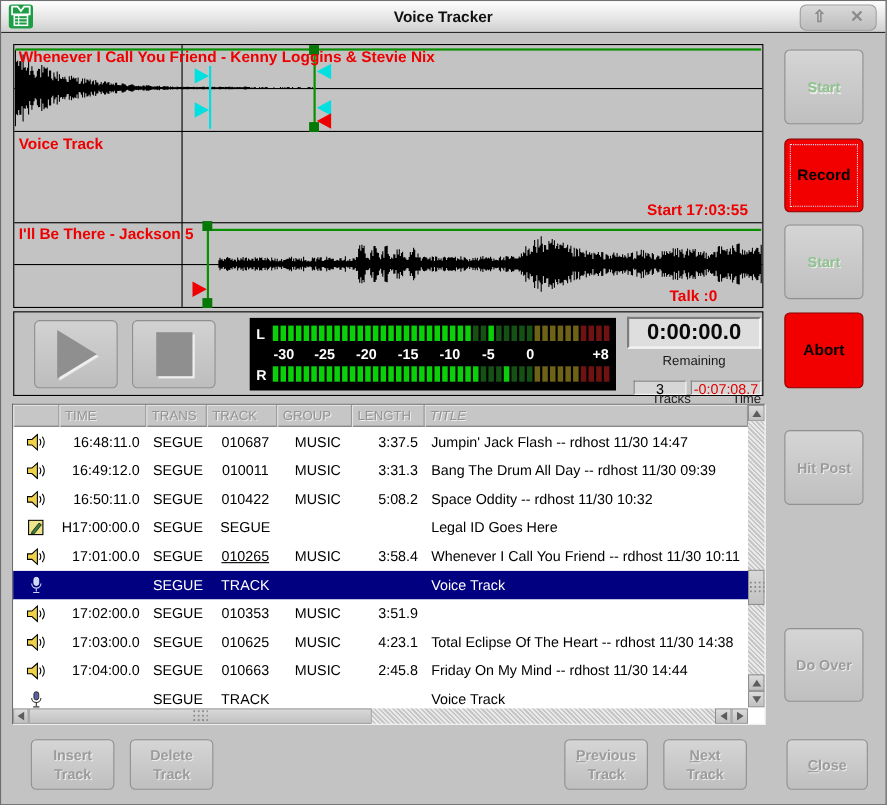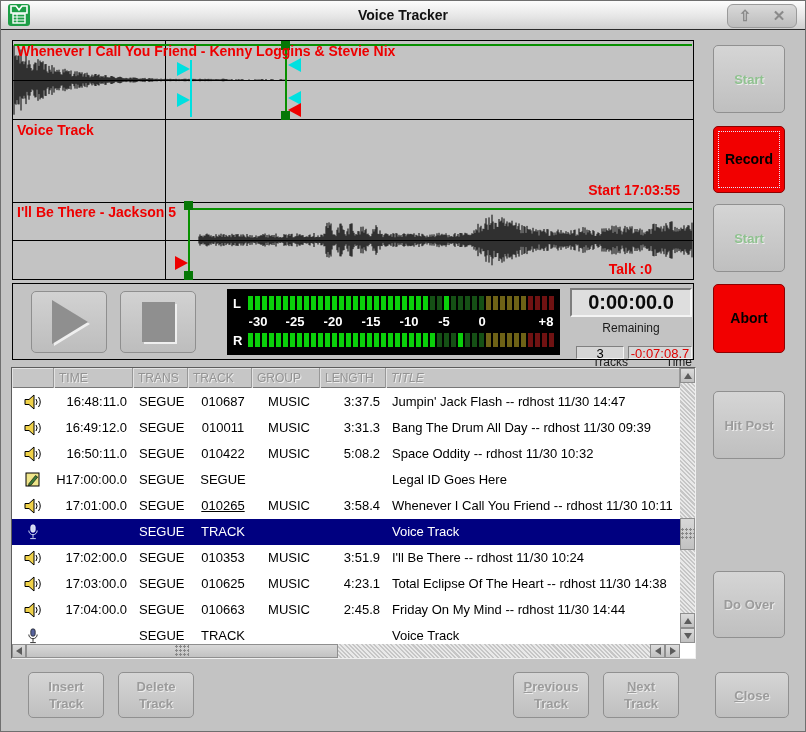--- a/index.html
+++ b/index.html
@@ -381,21 +381,20 @@
             <svg width="18" height="16" viewBox="0 0 18 16">
               <path d="M1 5.5h4l5-4.5v14l-5-4.5H1z" fill="#f0d24a" stroke="#000"></path>
               <path d="M12 5q2.2 3 0 6 M14.5 3q3.5 5 0 10" fill="none" stroke="#000"></path>
             </svg>
           </div>
           <div class="lcell" style="width: 79px; text-align: right; padding: 0px 6px 0px 0px;">17:02:00.0</div>
           <div class="lcell" style="width: 55px; text-align: left; padding: 0px 0px 0px 6px;">SEGUE</div>
           <div class="lcell" style="width: 64px; text-align: center; padding: 0px 0px 0px 6px;">010353</div>
           <div class="lcell" style="width: 68px; text-align: center; padding: 0px 0px 0px 6px;">MUSIC</div>
           <div class="lcell" style="width: 66px; text-align: right; padding: 0px 6px 0px 0px;">3:51.9</div>
-          <div class="lcell" style="width: 294px; text-align: left; padding: 0px 0px 0px 6px;">I'll Be There -- rdhost 11/30 10:24</div>
         </div>
         <div class="lrow">
           <div class="lcell icocell" style="width: 42px; text-align: center; padding: 0px;">
             <svg width="18" height="16" viewBox="0 0 18 16">
               <path d="M1 5.5h4l5-4.5v14l-5-4.5H1z" fill="#f0d24a" stroke="#000"></path>
               <path d="M12 5q2.2 3 0 6 M14.5 3q3.5 5 0 10" fill="none" stroke="#000"></path>
             </svg>
           </div>
           <div class="lcell" style="width: 79px; text-align: right; padding: 0px 6px 0px 0px;">17:03:00.0</div>
           <div class="lcell" style="width: 55px; text-align: left; padding: 0px 0px 0px 6px;">SEGUE</div>

